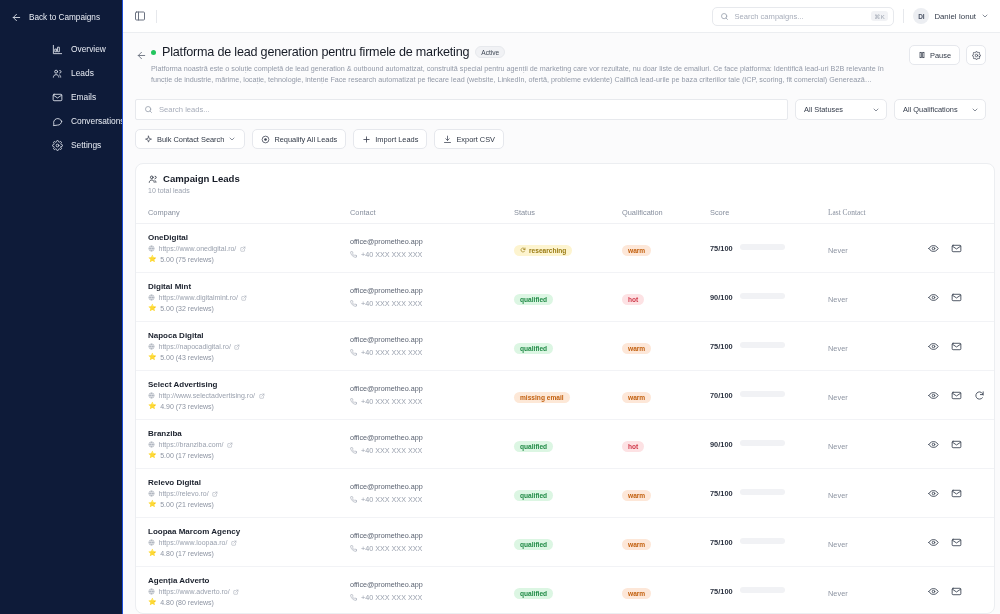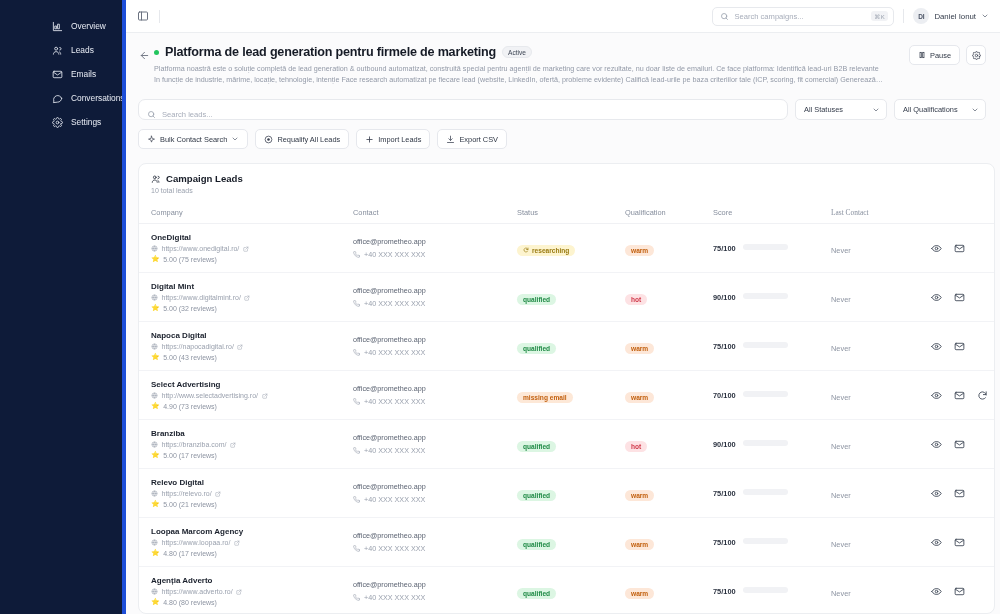--- a/index.html
+++ b/index.html
@@ -29,21 +29,21 @@
     display: flex; align-items: center; gap: 8px;
     padding: 6.5px 10px 6.5px 13px;
     font-size: 8.4px; color: #e9edf5; cursor: pointer; margin-left: 39px;
   }
   .side-ico { width: 11px; height: 11px; flex: 0 0 11px; display: block; opacity: .92; }
 
   
   .main {
     flex: 1; height: 614px; background: #fbfbfc;
     display: flex; flex-direction: column;
-    border-left: 4px solid #1d4ed8;
+    border-left: 1px solid #1d4ed8;
     overflow: hidden;
   }
 
   
   .topbar {
     height: 33px; flex: 0 0 33px;
     background: #ffffff;
     border-bottom: 1px solid #eceef1;
     display: flex; align-items: center;
     padding: 0 11px 0 9px;
@@ -83,21 +83,21 @@
   
   .camp-head { padding: 12px 14px 0 12px; background: #fbfbfc; }
   .camp-row { display: flex; align-items: flex-start; }
   .back-arrow {
     width: 12px; height: 12px; margin-top: 4px; margin-right: 4px;
     display: flex; align-items: center; justify-content: center; cursor: pointer;
   }
   .camp-main { flex: 1; min-width: 0; }
   .camp-title-row { display: flex; align-items: center; gap: 6px; }
   .dot-active { width: 5px; height: 5px; border-radius: 50%; background: #23c55e; flex: 0 0 5px; }
-  .camp-title { font-size: 12.6px; font-weight: bold; color: #161b26; letter-spacing: -.2px; }
+  .camp-title { font-size: 12.6px; font-weight: normal; color: #161b26; letter-spacing: -.2px; }
   .pill-active {
     font-size: 6.6px; color: #3e4654; background: #f1f2f5;
     border: 1px solid #e7e9ed; border-radius: 9px; padding: 1.5px 5px;
   }
   .camp-desc {
     margin-top: 4px; font-size: 7.2px; line-height: 1.55;
     color: #9299a7; max-width: 762px;
     display: -webkit-box; -webkit-line-clamp: 2; -webkit-box-orient: vertical; overflow: hidden;
   }
   .camp-actions { display: flex; gap: 6px; margin-left: 24px; }
@@ -106,22 +106,22 @@
     background: #fff; display: inline-flex; align-items: center;
     gap: 4px; padding: 0 8px; font-size: 7.4px; color: #2f3745; cursor: pointer;
     white-space: nowrap;
   }
   .btn-icon { width: 20px; justify-content: center; padding: 0; }
 
   
   .filters { display: flex; gap: 7px; padding: 14px 14px 0 12px; }
   .search-leads {
     flex: 1; height: 21px; background: #fff;
-    border: 1px solid #e7e9ed; border-radius: 7px;
-    display: flex; align-items: flex-end; gap: 6px; padding: 0 8px;
+    border: 1px solid #e7e9ed; border-radius: 2px;
+    display: flex; align-items: center; gap: 6px; padding: 0 8px;
   }
   .search-leads input {
     border: none; outline: none; flex: 1; background: transparent;
     font-size: 7.6px; color: #3b4251; font-family: "Liberation Sans", sans-serif;
   }
   .search-leads input::placeholder { color: #a7adba; }
   .select {
     width: 92px; height: 21px; background: #fff;
     border: 1px solid #e7e9ed; border-radius: 5px;
     display: flex; align-items: center; justify-content: space-between;
@@ -181,20 +181,29 @@
   .score-fill { height: 100%; background: #f4511e; border-radius: 4px; }
   .last-txt { font-size: 7.4px; color: #8d94a2; }
   .row-actions { display: flex; align-items: center; gap: 12px; justify-content: flex-start; padding-right: 12px; }
   .act-ico { width: 11px; height: 11px; cursor: pointer; display: block; }
   svg { display: block; }
 </style>
 </head>
 <body>
 
 <aside class="sidebar">
+  <div class="side-back">
+    <span>
+      <svg class="side-ico" viewBox="0 0 24 24" fill="none" stroke="#e9edf5" stroke-width="2" stroke-linecap="round" stroke-linejoin="round">
+          <path d="M19 12H5"></path>
+          <path d="M12 19l-7-7 7-7"></path>
+        </svg>
+    </span>
+    <span>Back to Campaigns</span>
+  </div>
 
   <nav class="side-nav">
     <div class="side-item">
       <span>
         <svg class="side-ico" viewBox="0 0 24 24" fill="none" stroke="#e9edf5" stroke-width="2" stroke-linecap="round" stroke-linejoin="round">
             <path d="M3 3v18h18"></path>
             <rect x="7" y="11" width="3" height="6"></rect>
             <rect x="13" y="7" width="3" height="10"></rect>
           </svg>
       </span>

